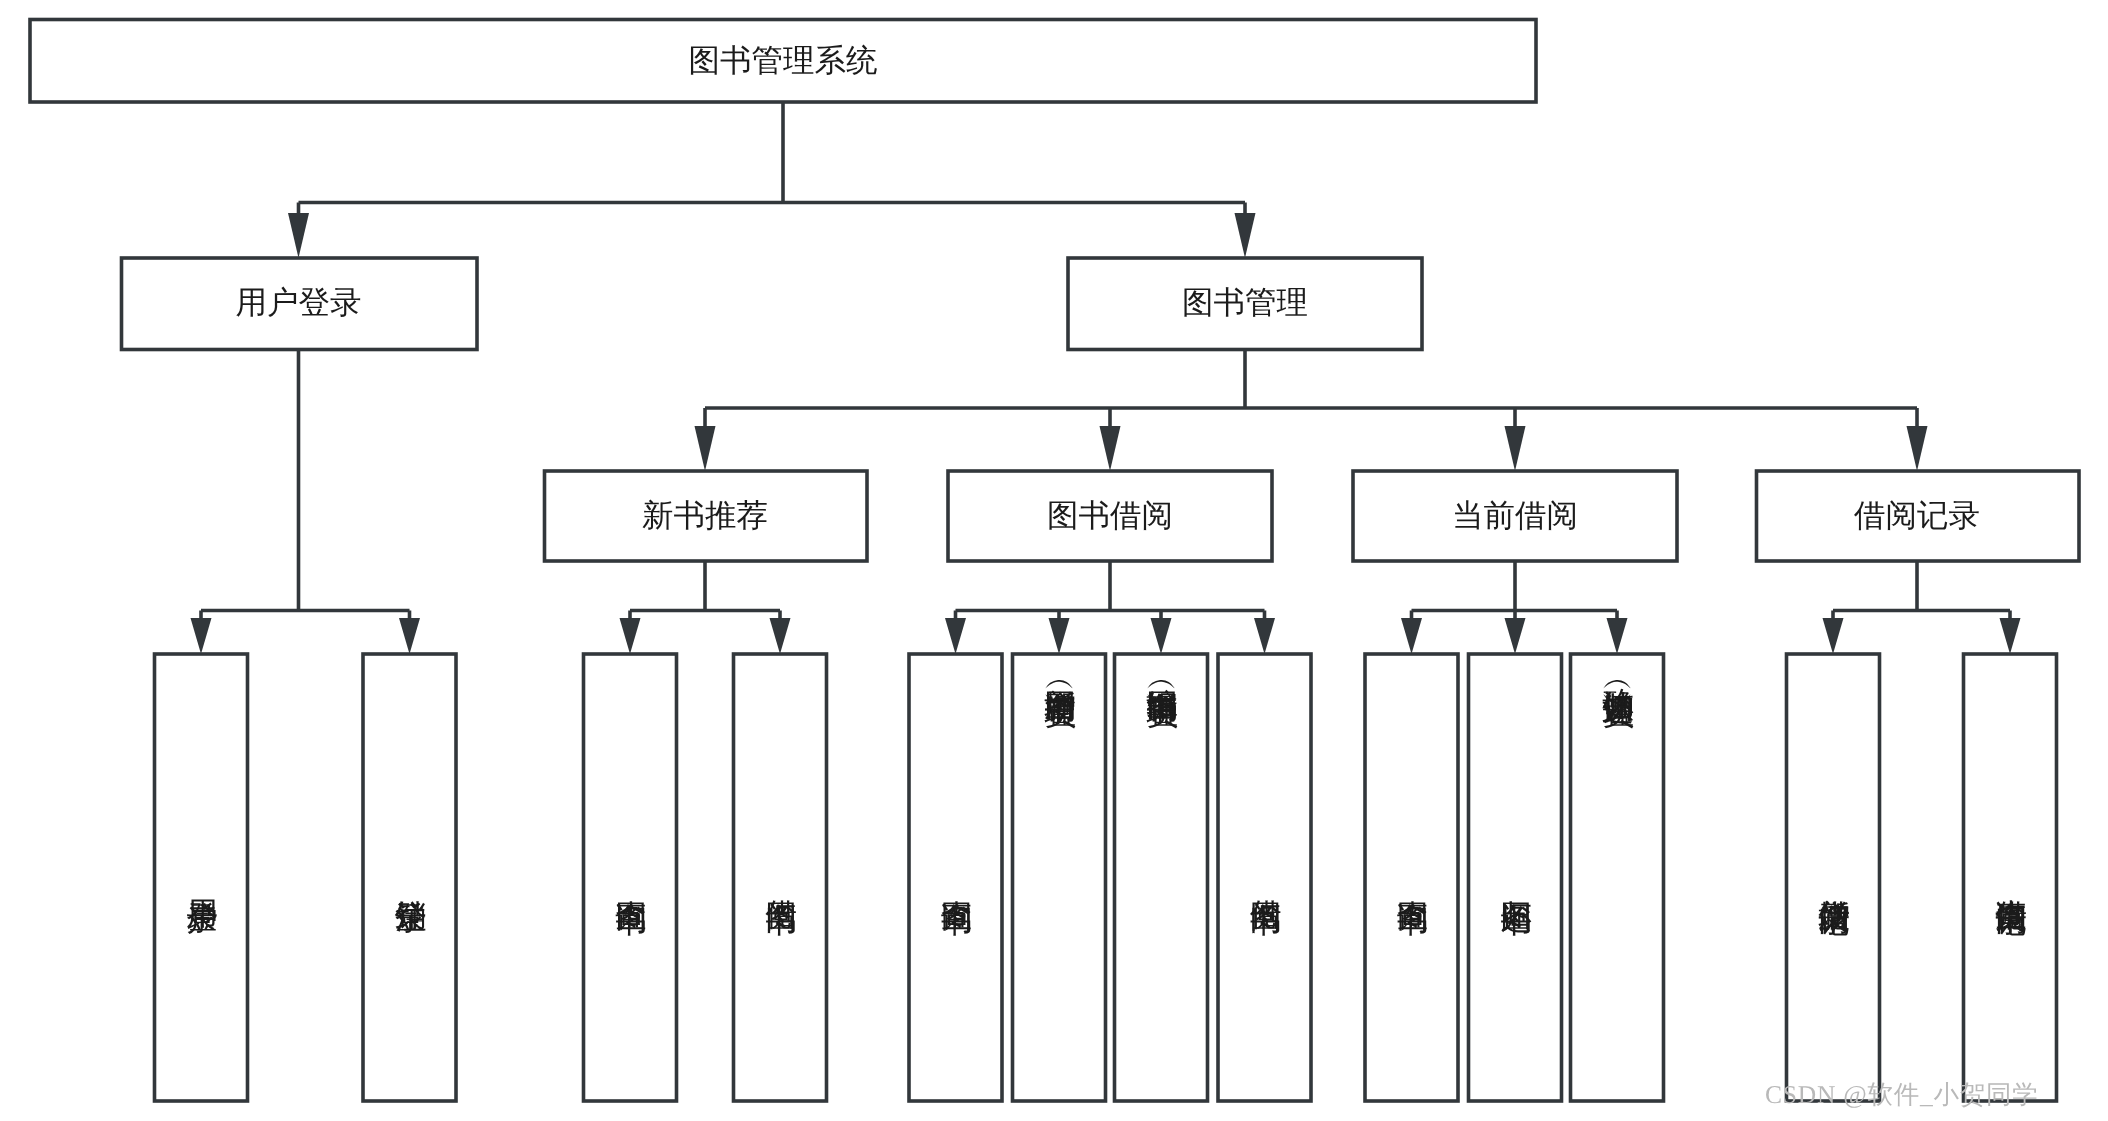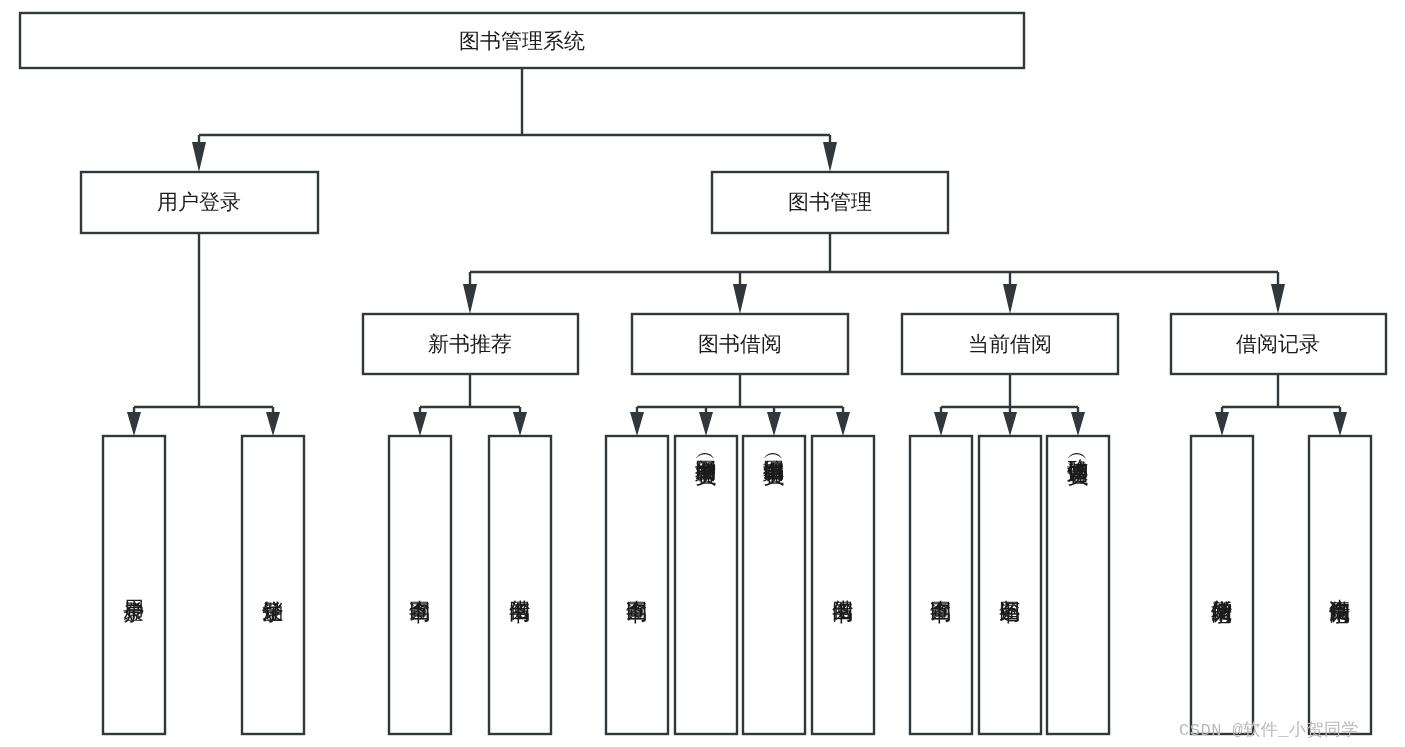--- a/index.html
+++ b/index.html
@@ -63,21 +63,21 @@
     position: absolute;
     display: flex;
     align-items: center;
     justify-content: center;
     pointer-events: none;
   }
   #watermark {
     position: absolute;
     right: 8px;
     bottom: 6px;
-    font-family: Liberation Mono, monospace;
+    font-family: Liberation Serif, serif;
     font-size: 17px;
     color: #b9b9b9;
     white-space: nowrap;
     letter-spacing: 0.5px;
   }
 </style>
 </head>
 <body>
 
 <div id="diagram-root">

